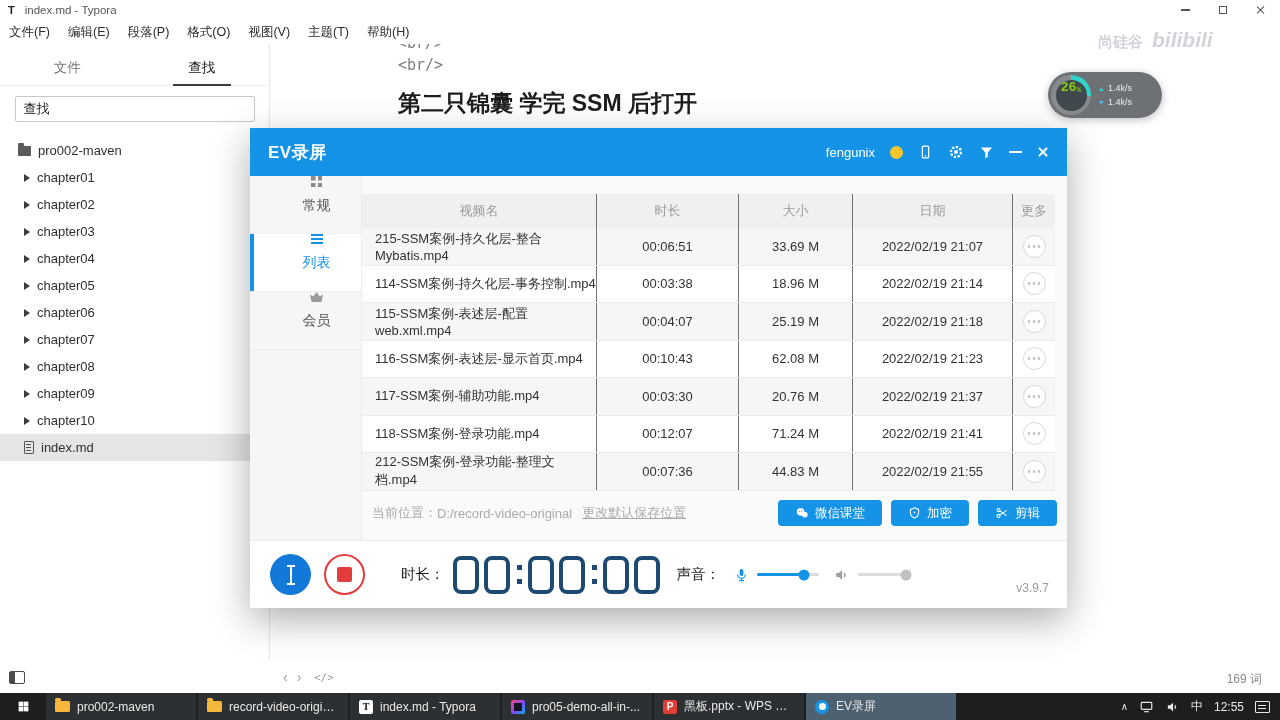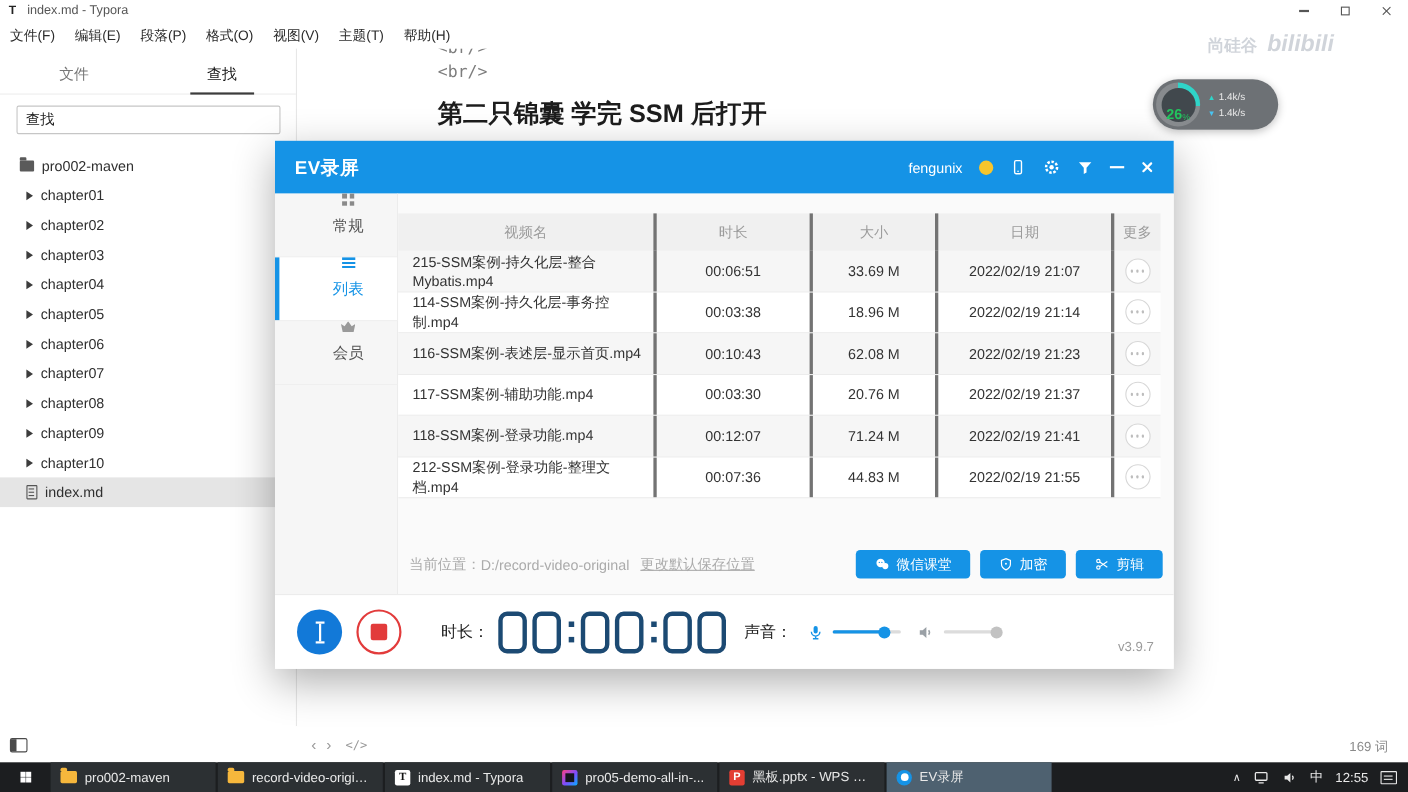--- a/index.html
+++ b/index.html
@@ -72,21 +72,21 @@
     linear-gradient(#8a8a8a,#8a8a8a) 100% 100%/4.5px 4.5px no-repeat;}
   .icon-list{width:12px;height:10px;flex:0 0 auto;background:repeating-linear-gradient(to bottom,#1593e6 0 2px,transparent 2px 4px);}
   .icon-crown{width:13px;height:10px;flex:0 0 auto;background:#9a9a9a;clip-path:polygon(0 25%,25% 45%,50% 0,75% 45%,100% 25%,88% 100%,12% 100%);}
 
   .ev-main{position:absolute;left:112px;right:0;top:48px;bottom:68px;background:#fafafa;}
   .ev-table{position:absolute;left:0;top:18px;right:12px;}
   .ev-thead,.ev-row{display:flex;align-items:stretch;}
   .ev-thead{height:34px;background:#f0f0f0;color:#9b9b9b;font-size:13px;}
   .ev-row{height:37.5px;background:#fff;border-bottom:1px solid #ececec;font-size:13px;color:#333;}
   .ev-rows .ev-row:nth-child(odd){background:#f6f6f6;}
-  .cell{display:flex;align-items:center;justify-content:center;border-right:3px solid #737373;}
+  .cell{display:flex;align-items:center;justify-content:center;border-right:1px solid #737373;}
   .c-name{width:235px;} .c-dur{width:142px;} .c-size{width:114px;} .c-date{width:160px;}
   .c-more{flex:1;border-right:none;display:flex;align-items:center;justify-content:center;}
   .ev-row .c-name{justify-content:flex-start;padding-left:13px;}
   .more-btn{width:23px;height:23px;border-radius:50%;border:1px solid #d7d7d7;background:#fff;display:flex;align-items:center;justify-content:center;gap:2.5px;}
   .more-btn i{width:2.6px;height:2.6px;border-radius:50%;background:#bdbdbd;}
 
   .ev-footer{position:absolute;left:122px;right:10px;top:370px;height:30px;display:flex;align-items:center;font-size:13px;color:#ababab;}
   .ev-footer .link{text-decoration:underline;margin-left:10px;color:#ababab;}
   .ev-footer .btns{margin-left:auto;display:flex;gap:9px;}
   .ev-btn{height:26px;border-radius:4px;background:#1593e6;color:#fff;font-size:12.5px;display:flex;align-items:center;gap:6px;padding:0 17px;border:none;font-family:inherit;}
@@ -109,21 +109,21 @@
   .slider{position:relative;width:62px;height:3px;background:#dcdcdc;border-radius:2px;margin-left:8px;flex:0 0 auto;}
   .slider .fill{position:absolute;left:0;top:0;height:100%;background:#1593e6;border-radius:2px;}
   .slider .knob{position:absolute;top:50%;transform:translate(-50%,-50%);width:11px;height:11px;border-radius:50%;}
   .slider.mic .fill{width:75%;} .slider.mic .knob{left:75%;background:#1593e6;}
   .slider.vol{width:52px;} .slider.vol .knob{left:92%;background:#c2c2c2;}
   .version{position:absolute;right:18px;bottom:13px;font-size:12px;color:#9b9b9b;}
 
   
   .gauge{position:absolute;left:1048px;top:72px;width:114px;height:46px;border-radius:23px;background:rgba(98,102,107,.93);z-index:20;display:flex;align-items:center;box-shadow:0 2px 8px rgba(0,0,0,.25);}
   .gauge-ring{position:relative;width:40px;height:40px;border-radius:50%;margin-left:3px;flex:0 0 auto;}
-  .gauge-inner{position:absolute;inset:4.5px;border-radius:50%;background:#41484d;display:flex;align-items:flex-end;justify-content:center;color:#22c55e;}
+  .gauge-inner{position:absolute;inset:4.5px;border-radius:50%;background:#41484d;display:flex;align-items:flex-start;justify-content:center;color:#84cc16;font-family:Liberation Mono, monospace;}
   .gauge-num{font-size:13px;font-weight:bold;}
   .gauge-unit{font-size:8px;margin-top:5px;}
   .gauge-speeds{margin-left:7px;display:flex;flex-direction:column;gap:4px;font-size:9px;color:#ececec;}
   .speed-row{display:flex;align-items:center;gap:3px;}
   .arrow-up::before{content:"▲";color:#2fd4c8;font-size:7px;}
   .arrow-down::before{content:"▼";color:#49c3f0;font-size:7px;}
 
   .watermark{position:absolute;left:1098px;top:28px;z-index:6;display:flex;align-items:baseline;gap:9px;opacity:.55;}
   .wm-left{font-size:15px;font-weight:bold;color:#aab1bc;}
   .wm-right{font-size:21px;font-weight:bold;font-style:italic;color:#aab1bc;}
@@ -336,20 +336,33 @@
                   <i></i>
                   <i></i>
                 </span>
               </div>
           </div>
           <div class="ev-row">
             <div class="cell c-name">114-SSM案例-持久化层-事务控制.mp4</div>
             <div class="cell c-dur">00:03:38</div>
             <div class="cell c-size">18.96 M</div>
             <div class="cell c-date">2022/02/19 21:14</div>
+            <div class="cell c-more">
+                <span class="more-btn">
+                  <i></i>
+                  <i></i>
+                  <i></i>
+                </span>
+              </div>
+          </div>
+          <div class="ev-row">
+            <div class="cell c-name">115-SSM案例-表述层-配置 web.xml.mp4</div>
+            <div class="cell c-dur">00:04:07</div>
+            <div class="cell c-size">25.19 M</div>
+            <div class="cell c-date">2022/02/19 21:18</div>
             <div class="cell c-more">
                 <span class="more-btn">
                   <i></i>
                   <i></i>
                   <i></i>
                 </span>
               </div>
           </div>
           <div class="ev-row">
             <div class="cell c-name">116-SSM案例-表述层-显示首页.mp4</div>

